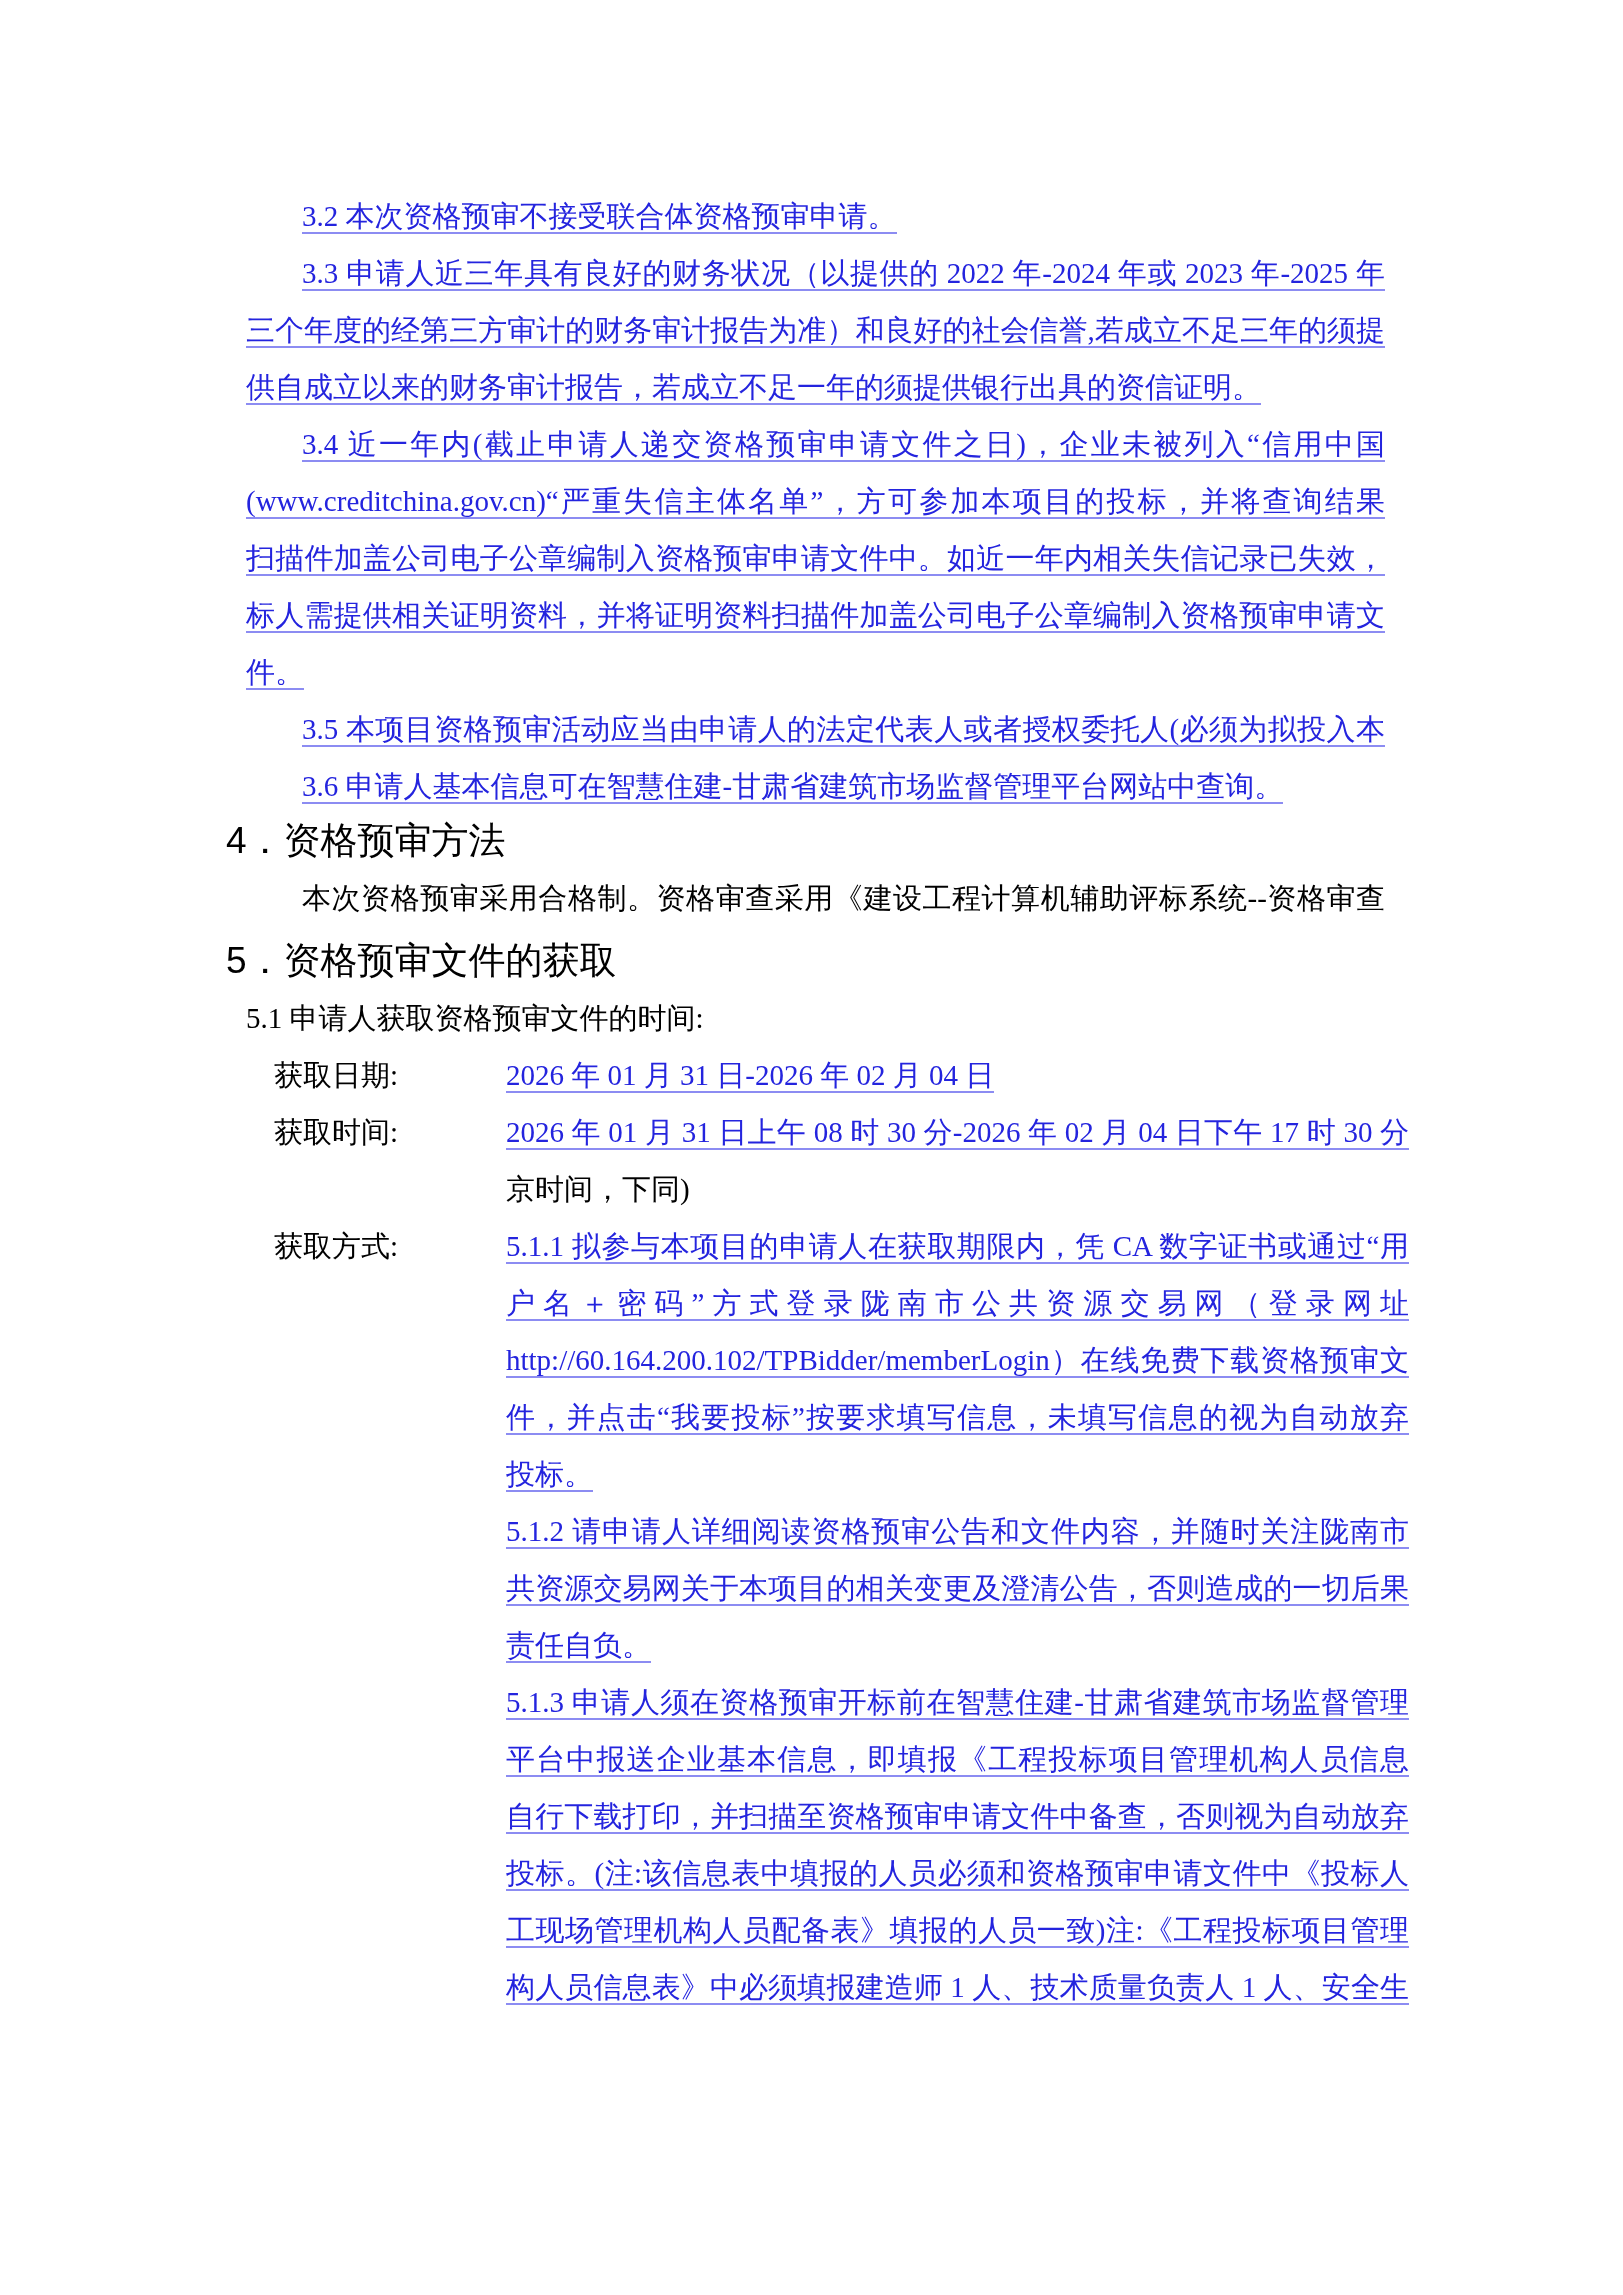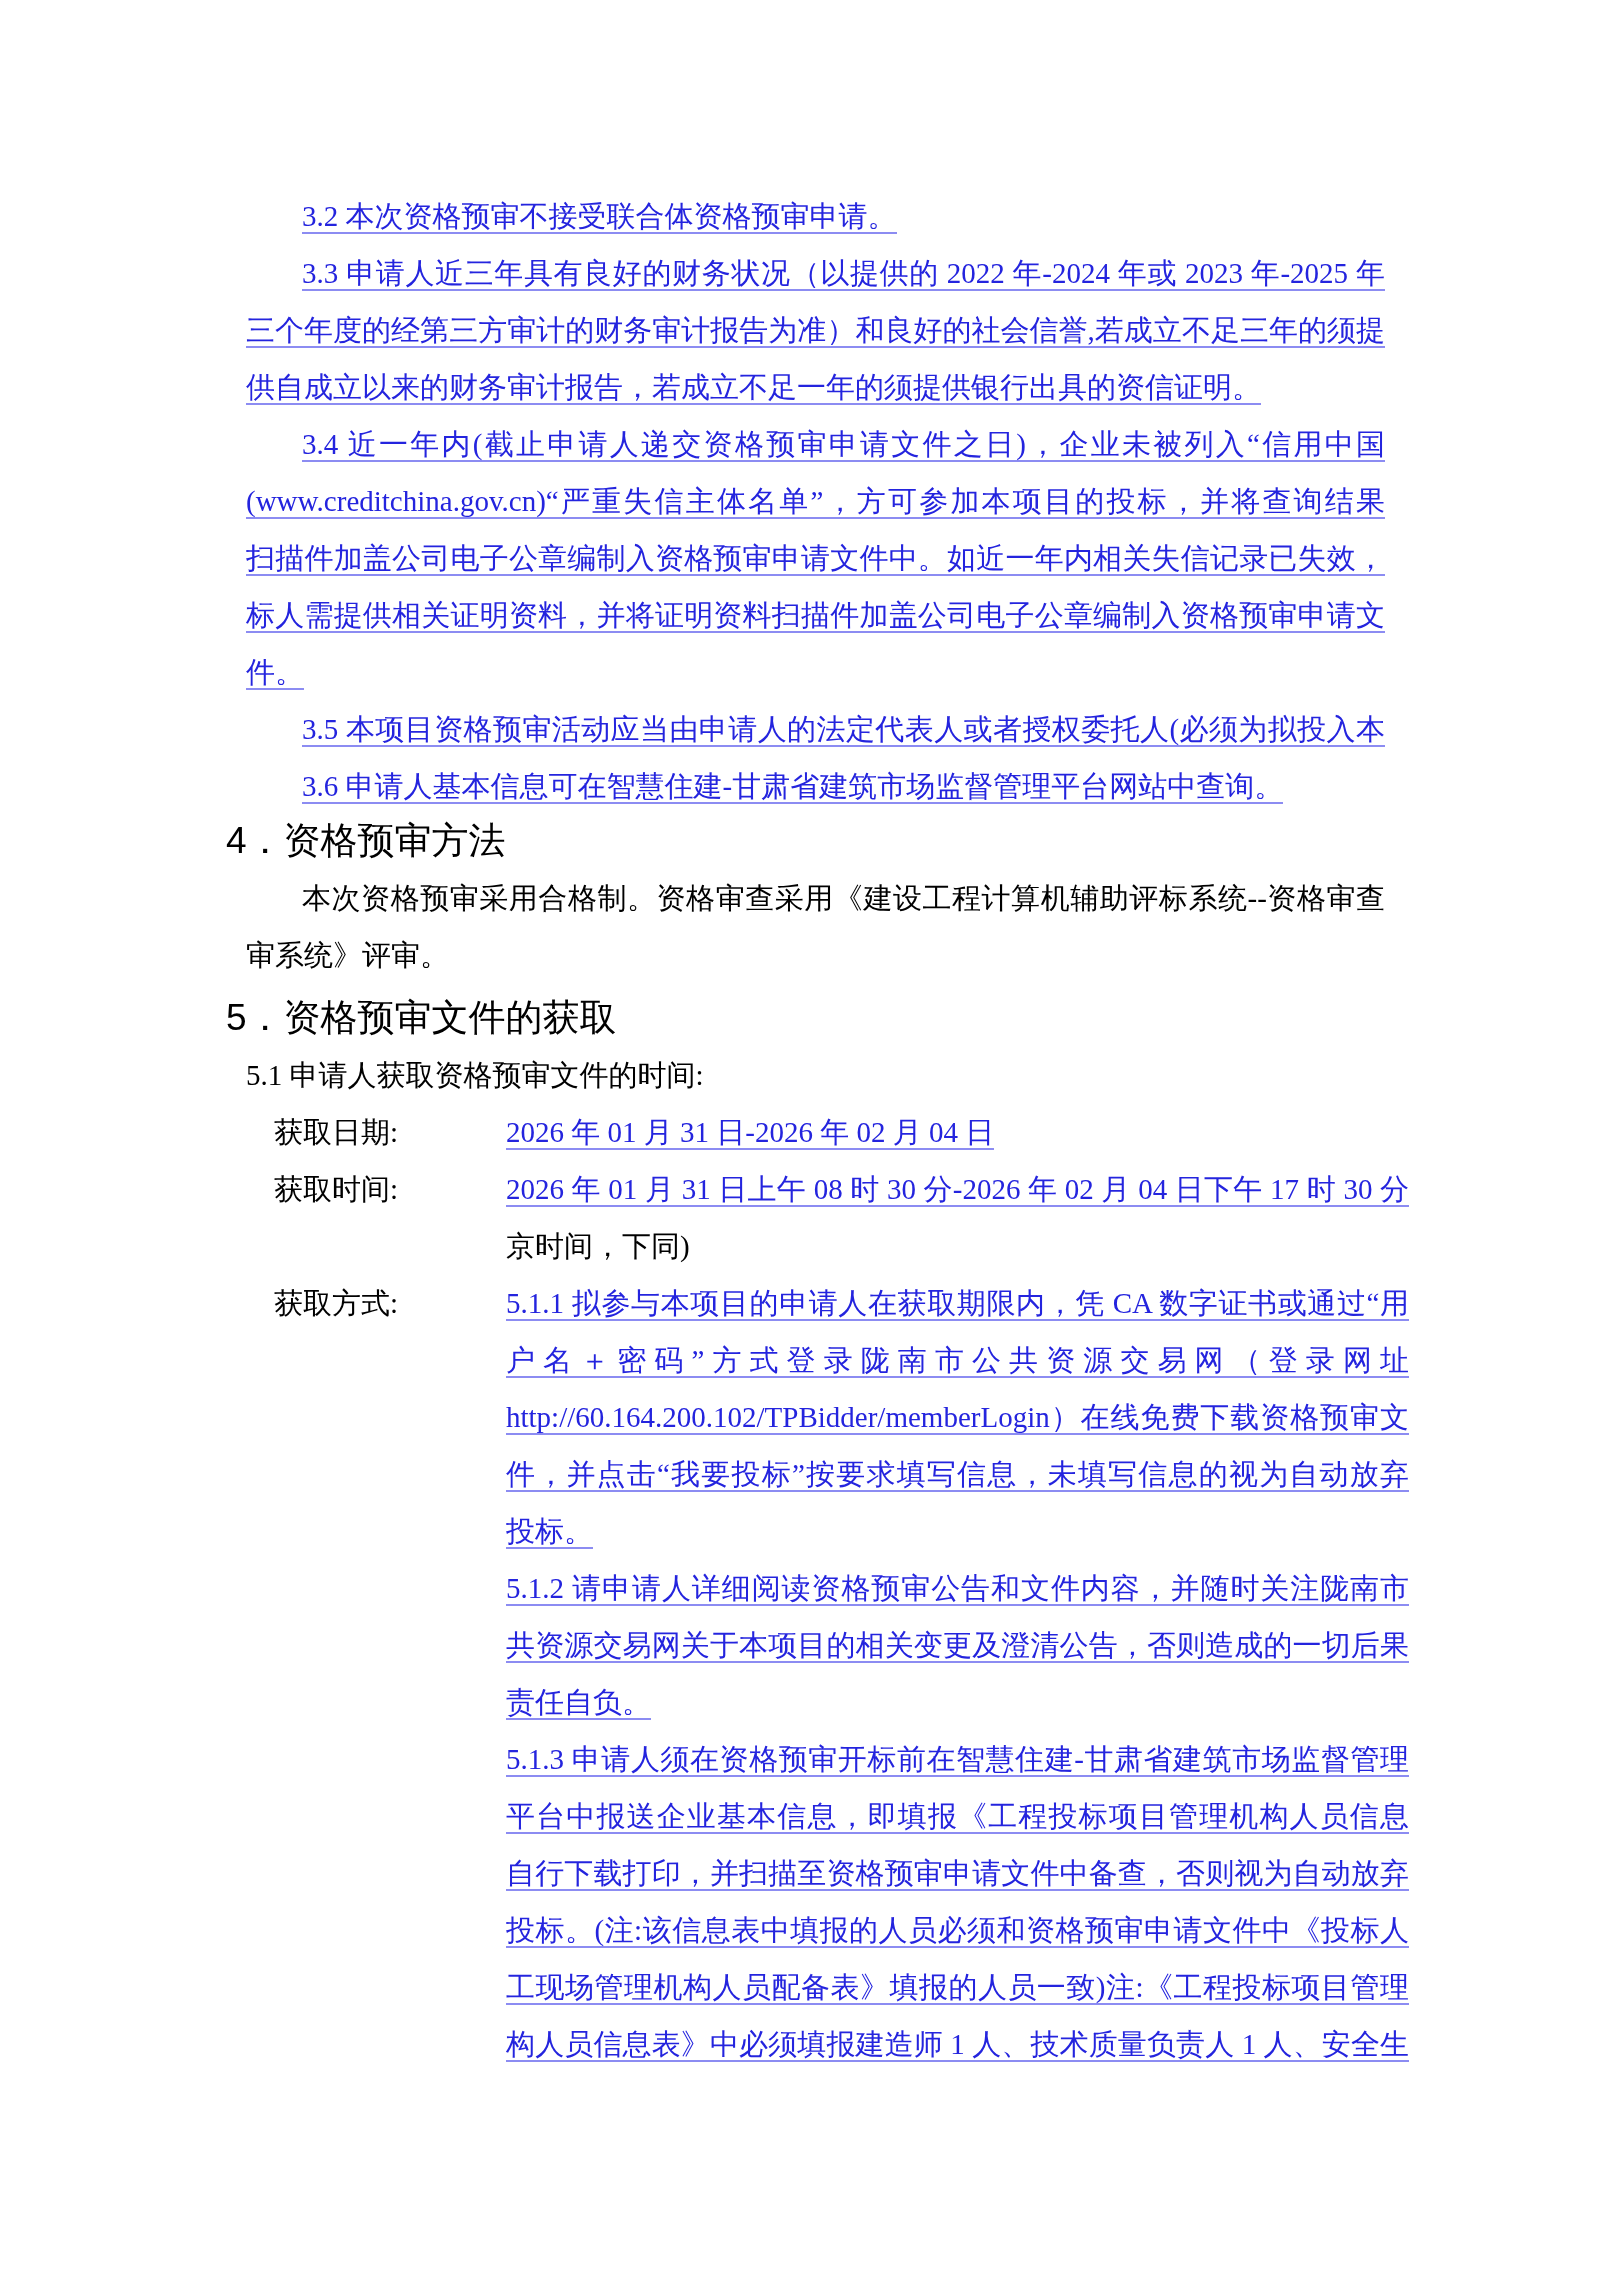--- a/index.html
+++ b/index.html
@@ -70,21 +70,20 @@
     <div class="ln j"><span class="u">扫描件加盖公司电子公章编制入资格预审申请文件中。如近一年内相关失信记录已失效，投</span></div>
     <div class="ln j"><span class="u">标人需提供相关证明资料，并将证明资料扫描件加盖公司电子公章编制入资格预审申请文</span></div>
     <div class="ln"><span class="u">件。</span></div>
 
     <div class="ln ind j"><span class="u">3.5 本项目资格预审活动应当由申请人的法定代表人或者授权委托人(必须为拟投入本</span></div>
 
     <div class="ln ind"><span class="u">3.6 申请人基本信息可在智慧住建-甘肃省建筑市场监督管理平台网站中查询。</span></div>
 
     <div class="h1 first">4．资格预审方法</div>
     <div class="ln ind j">本次资格预审采用合格制。资格审查采用《建设工程计算机辅助评标系统--资格审查评</div>
-    <div class="ln">审系统》评审。</div>
 
     <div class="h1 second">5．资格预审文件的获取</div>
     <div class="ln">5.1 申请人获取资格预审文件的时间:</div>
 
     <div class="frow">
       <div class="lbl ln">获取日期:</div>
       <div class="val">
         <div class="ln"><span class="u">2026 年 01 月 31 日-2026 年 02 月 04 日</span></div>
       </div>
     </div>

